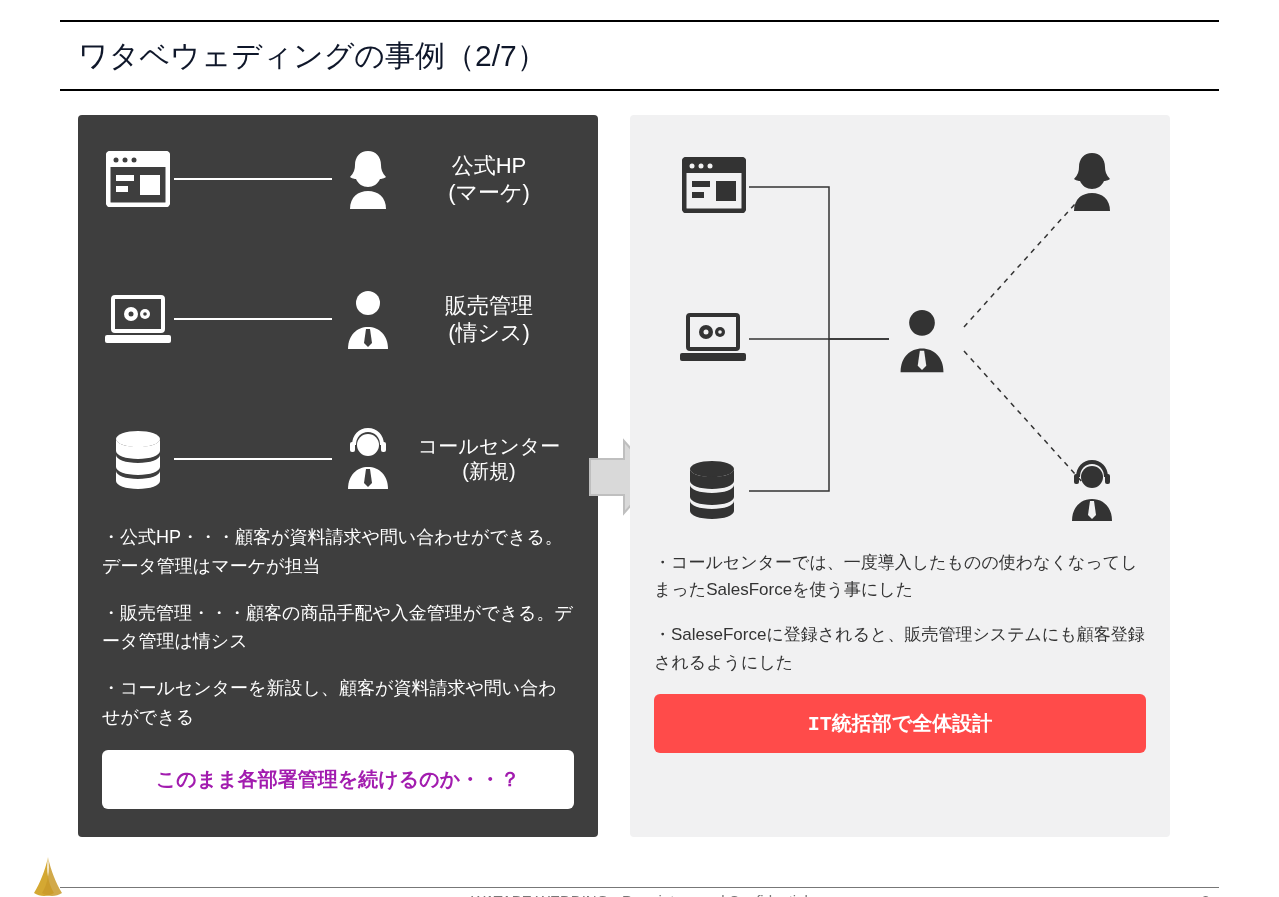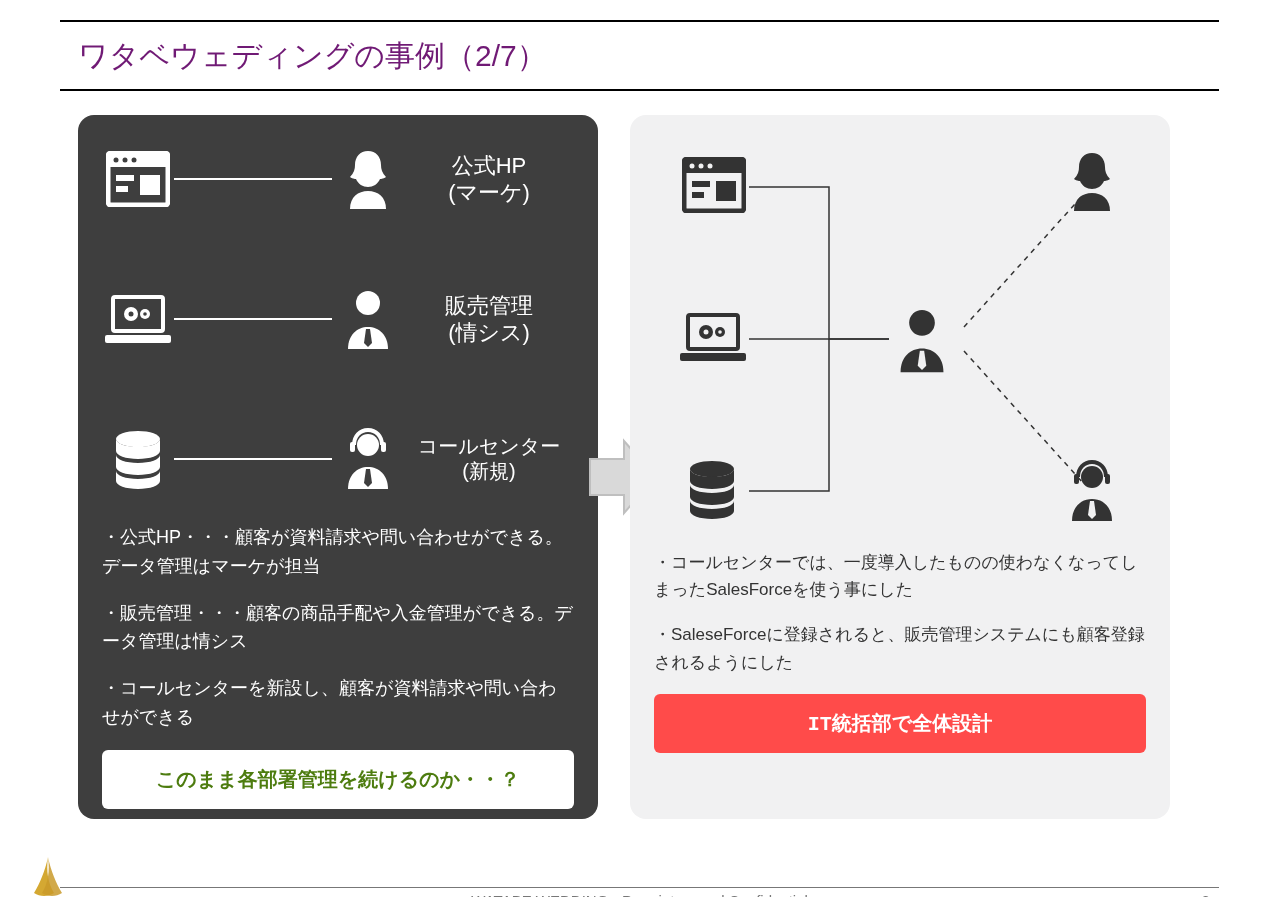--- a/index.html
+++ b/index.html
@@ -1,31 +1,31 @@
 <!DOCTYPE html>
 <html><head>
 <meta charset="utf-8">
 <style>
   html,body{margin:0;padding:0;font-family:"Meiryo","Hiragino Kaku Gothic Pro",sans-serif;color:#333;}
   .slide{width:1279px;height:897px;position:relative;box-sizing:border-box;background:#fff;}
   .rule{height:2px;background:#000;margin:0 60px;}
   .rule.top{margin-top:20px;}
-  .title{font-size:30px;font-weight:500;padding:14px 32px 12px 78px;color:#701a75;}
+  .title{font-size:30px;font-weight:500;padding:14px 32px 12px 78px;color:#0f172a;}
   .body{display:flex;gap:0;padding:24px 60px 0 78px;position:relative;}
-  .panel{border-radius:16px;padding:24px 24px 10px 24px;box-sizing:border-box;flex:1;position:relative;}
+  .panel{border-radius:4px;padding:24px 24px 28px 24px;box-sizing:border-box;flex:1;position:relative;}
   .panel.dark{background:#3e3e3e;color:#fff;width:520px;flex:0 0 520px;}
   .panel.light{background:#f1f1f2;color:#333;width:520px;flex:0 0 540px;margin-left:32px;}
   .row{display:flex;align-items:center;gap:0;height:80px;margin-bottom:60px;position:relative;}
   .icon-box{width:72px;display:flex;justify-content:center;align-items:center;}
   .hline{flex:1;height:0;border-top:2px solid currentColor;}
   .lbl{font-size:22px;line-height:1.25;text-align:center;width:170px;}
   .bullets{font-size:18px;line-height:1.6;}
   .bullets p{margin:0 0 18px 0;}
   .cta{border-radius:6px;text-align:center;font-size:20px;font-weight:600;padding:16px 10px;margin-top:6px;}
-  .cta.white{background:#fff;color:#4d7c0f;}
+  .cta.white{background:#fff;color:#a21caf;}
   .cta.red{background:#ff4b4a;color:#fff;font-family:Liberation Mono, monospace;}
   .arrow-wrap{position:absolute;left:588px;top:346px;width:70px;height:80px;}
   svg{display:block;}
   .footer{position:absolute;bottom:8px;left:0;right:0;}
   .footer .line{height:1px;background:#777;margin:0 60px 4px 60px;}
   .footer .row2{display:flex;justify-content:space-between;align-items:center;padding:0 60px;color:#777;font-size:15px;}
   .footer .center{position:absolute;left:0;right:0;text-align:center;}
   .logo{position:absolute;left:18px;bottom:6px;width:60px;height:60px;}
   
   .rp-svg{position:absolute;left:0;top:0;pointer-events:none;}

